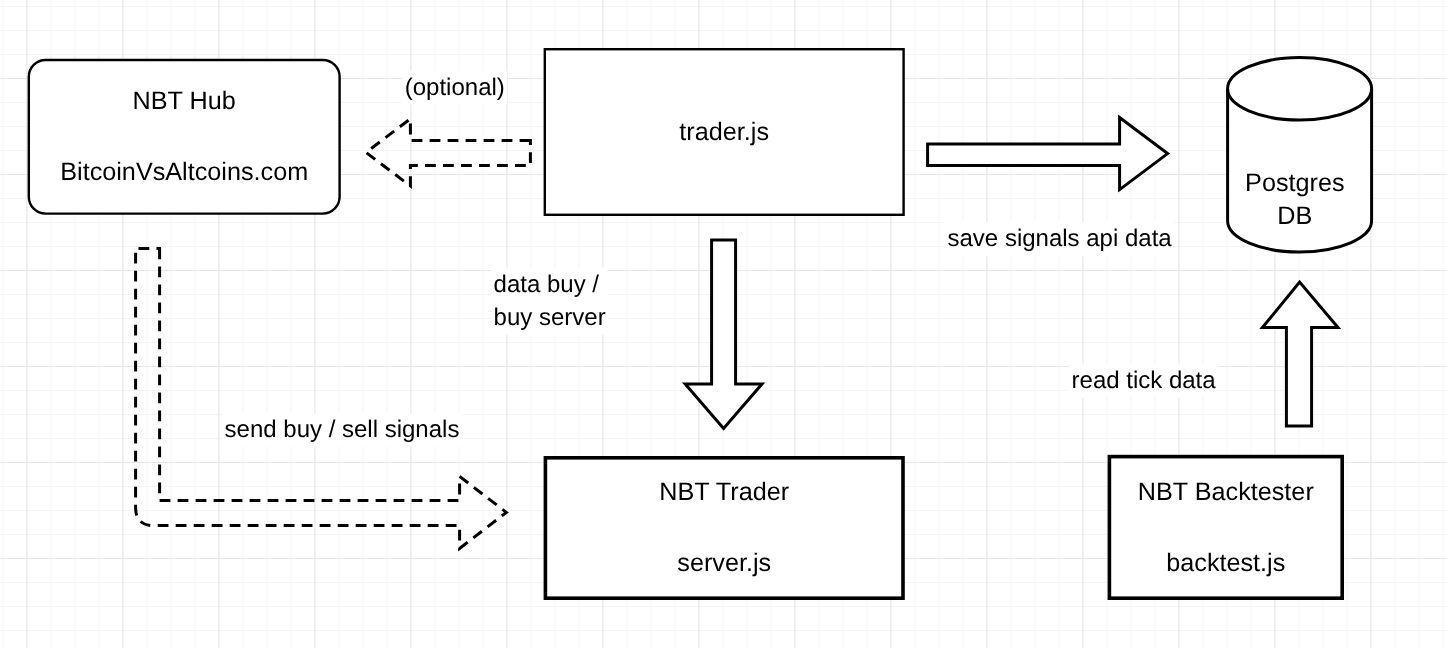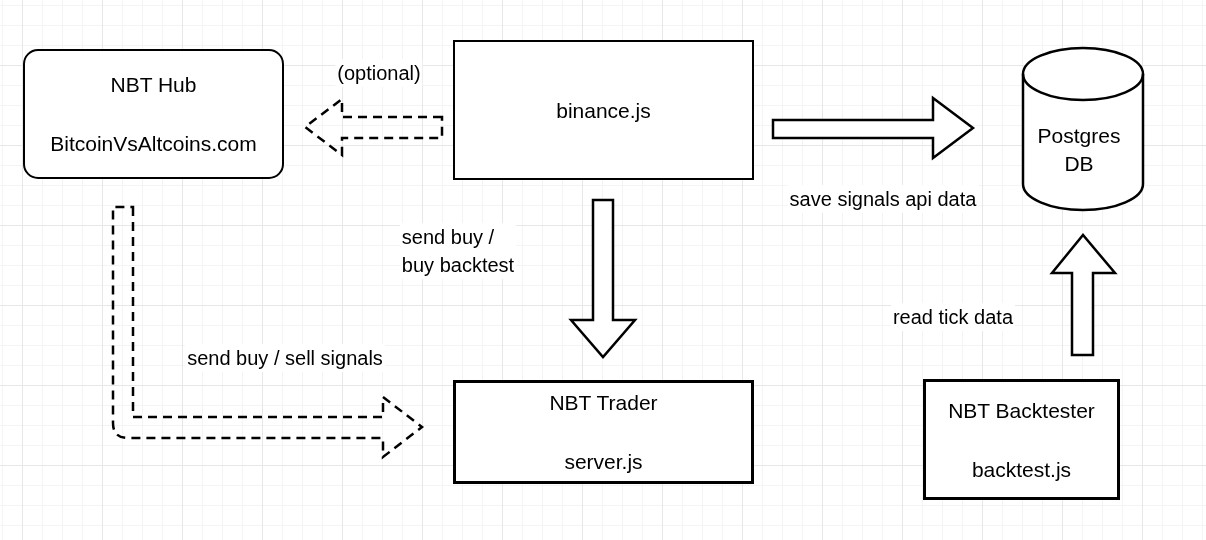--- a/index.html
+++ b/index.html
@@ -23,24 +23,24 @@
     position:absolute;
     box-sizing:border-box;
     background:#ffffff;
     border:2px solid #000;
     display:flex;flex-direction:column;justify-content:center;align-items:center;
     text-align:center;
     font-size:21px;line-height:29px;gap:30px;
   }
   .node-hub{left:23px;top:49px;width:261px;height:130px;border-radius:15px;}
   .node-server{left:453px;top:40px;width:301px;height:140px;}
-  .node-trader{left:453px;top:380px;width:301px;height:104px;border-width:3px;}
+  .node-trader{left:453px;top:380px;width:301px;height:120px;border-width:3px;}
   .node-backtester{left:923px;top:379px;width:197px;height:121px;border-width:3px;}
   .node-postgres-label{
-    position:absolute;left:1023px;top:122px;width:112px;
+    position:absolute;left:1023px;top:139px;width:112px;
     display:flex;flex-direction:column;align-items:center;text-align:center;
     font-size:21px;line-height:28px;background:transparent;border:none;
   }
   .edge-label{
     position:absolute;
     transform:translate(-50%,-50%);
     white-space:nowrap;
     text-align:center;
     font-size:20px;line-height:28px;
     background:#ffffff;
@@ -74,40 +74,40 @@
       <path d="M 1023,74 A 60,26 0 0 0 1143,74" fill="none" stroke="#000000" stroke-width="2.5"></path>
     </g>
   </svg>
 
   <div class="node node-hub">
     <span>NBT Hub</span>
     <span>BitcoinVsAltcoins.com</span>
   </div>
 
   <div class="node node-server">
-    <span>binance.js</span>
+    <span>trader.js</span>
   </div>
 
   <div class="node-postgres-label">
     <span>Postgres</span>
     <span>DB</span>
   </div>
 
   <div class="node node-trader">
     <span>NBT Trader</span>
     <span>server.js</span>
   </div>
 
   <div class="node node-backtester">
     <span>NBT Backtester</span>
     <span>backtest.js</span>
   </div>
 
   <div class="edge-label lbl-optional">(optional)</div>
   <div class="edge-label lbl-save">save signals api data</div>
   <div class="edge-label lbl-sendbuy">
-    <div>send buy /</div>
-    <div>buy backtest</div>
+    <div>data buy /</div>
+    <div>buy server</div>
   </div>
   <div class="edge-label lbl-sendsell">send buy / sell signals</div>
   <div class="edge-label lbl-read">read tick data</div>
 
 </div>
 
 </body></html>

